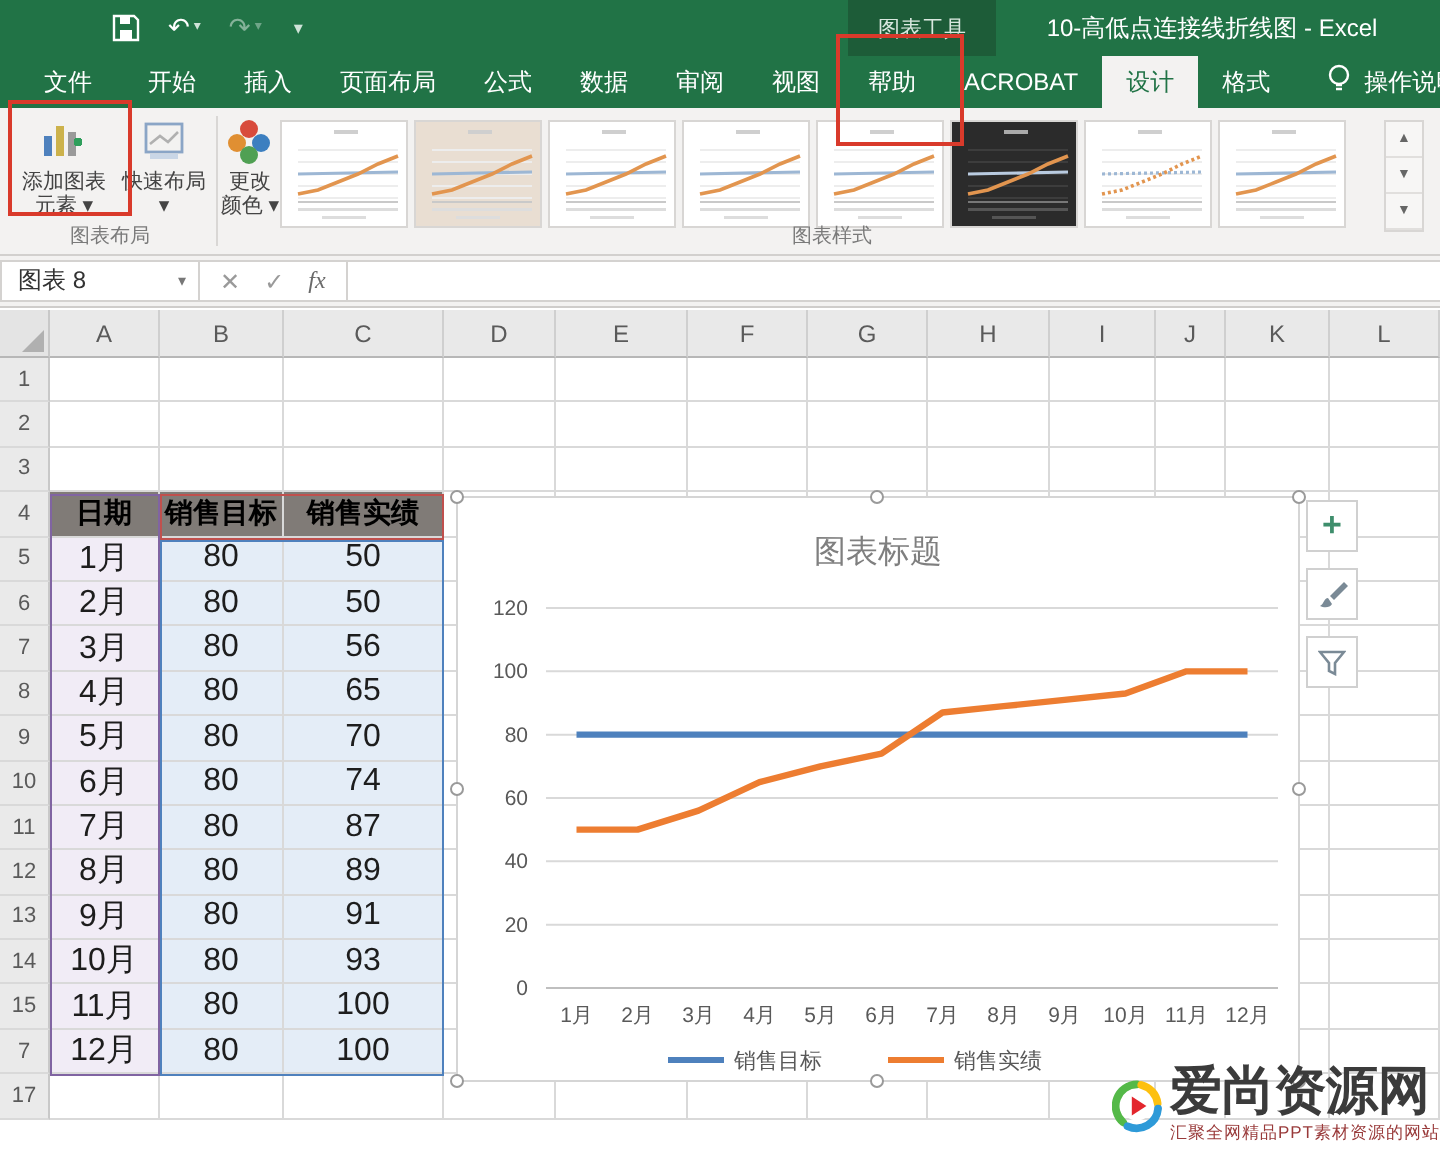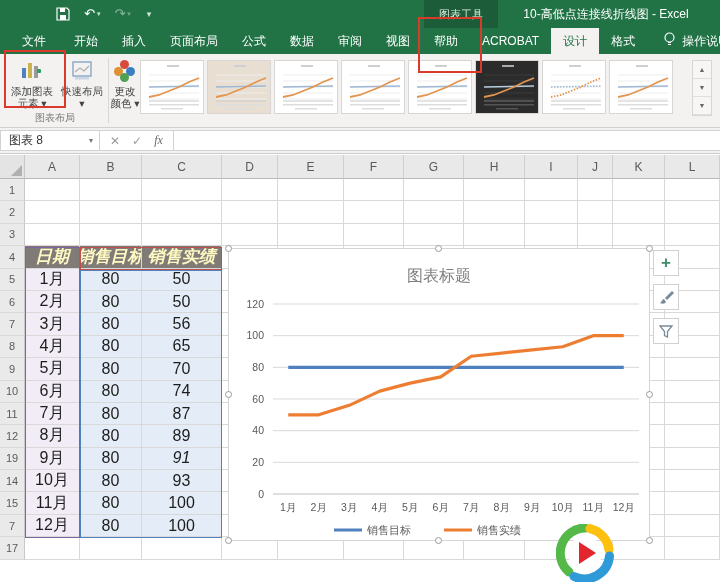--- a/index.html
+++ b/index.html
@@ -56,21 +56,21 @@
   .colhdr { display:flex; height:24px; background:#e9e9e9; }
   .corner { width:25px; height:24px; background:#e4e4e4; border-right:1px solid #c8c8c8; border-bottom:1px solid #b7b7b7; position:relative; }
   .corner::after { content:""; position:absolute; right:2px; bottom:2px; border-left:11px solid transparent; border-bottom:11px solid #b0b0b0; }
   .chcell { height:24px; border-right:1px solid #cfcfcf; border-bottom:1px solid #b7b7b7; font-size:12px; color:#5a5a5a;
             display:flex; align-items:center; justify-content:center; }
   .grow { display:flex; height:22.4px; }
   .rn { width:25px; border-right:1px solid #c8c8c8; border-bottom:1px solid #d9d9d9; background:#eaeaea; font-size:11px; color:#5a5a5a;
         display:flex; align-items:center; justify-content:center; }
   .cell { border-right:1px solid #d9d9d9; border-bottom:1px solid #d9d9d9; font-size:16px; color:#1d1d1d;
           display:flex; align-items:center; justify-content:center; background:#fff; overflow:hidden; white-space:nowrap; }
-  .cell.hdr { background:#807b77; color:#fef9c3; font-weight:bold; font-size:17px;font-style:italic; }
+  .cell.hdr { background:#807b77; color:#000000; font-weight:bold; font-size:14px; }
   .cell.lav { background:#f1ecf6; }
   .cell.blu { background:#e4edf7; }
 
   
   .rng { position:absolute; pointer-events:none; }
 
   
   .chartbox { position:absolute; left:228px; top:248px; width:422px; height:293px; background:#fff; border:1px solid #d5d5d5; }
   .handle { position:absolute; width:7px; height:7px; border-radius:50%; background:#fff; border:1px solid #9a9a9a; }
   .sidebtn { position:absolute; left:653px; width:26px; height:26px; background:#fff; border:1px solid #d0d0d0;
@@ -278,20 +278,21 @@
     <line x1="8" y1="40" x2="58" y2="40" stroke="#c9c9c9" stroke-width="1"></line>
     <rect x="8" y="43" width="50" height="1.5" fill="#ddd"></rect>
     <rect x="20" y="47" width="22" height="1.5" fill="#ddd"></rect>
   </svg></div>
       </div>
     <div class="gscroll">
       <div>▲</div>
       <div>▼</div>
       <div>▼</div>
     </div>
+    <div class="rgroup-label" style="left:140px; width:552px;">图表样式</div>
   </div>
 
   <div class="fbar">
     <div class="namebox">
       <span>图表 8</span>
       <span class="nb-caret">▾</span>
     </div>
     <div class="fbtns">
       <span>✕</span>
       <span>✓</span>
@@ -491,24 +492,24 @@
           <div class="cell" style="width: 66px;"></div>
           <div class="cell" style="width: 60px;"></div>
           <div class="cell" style="width: 60px;"></div>
           <div class="cell" style="width: 61px;"></div>
           <div class="cell" style="width: 53px;"></div>
           <div class="cell" style="width: 35px;"></div>
           <div class="cell" style="width: 52px;"></div>
           <div class="cell" style="width: 55px;"></div>
         </div>
         <div class="grow">
-          <div class="rn">19</div>
+          <div class="rn">13</div>
           <div class="cell lav" style="width: 55px;">9月</div>
           <div class="cell blu" style="width: 62px;">80</div>
-          <div class="cell blu" style="width: 80px; font-style: italic;">91</div>
+          <div class="cell blu" style="width: 80px;">91</div>
           <div class="cell" style="width: 56px;"></div>
           <div class="cell" style="width: 66px;"></div>
           <div class="cell" style="width: 60px;"></div>
           <div class="cell" style="width: 60px;"></div>
           <div class="cell" style="width: 61px;"></div>
           <div class="cell" style="width: 53px;"></div>
           <div class="cell" style="width: 35px;"></div>
           <div class="cell" style="width: 52px;"></div>
           <div class="cell" style="width: 55px;"></div>
         </div>
@@ -648,15 +649,19 @@
   <div class="redbox" style="left:4px;top:50px;width:62px;height:58px;"></div>
 
   <div class="wm">
     <svg width="58" height="58" viewBox="0 0 58 58">
       <path d="M29 4 A25 25 0 0 0 13 48" fill="none" stroke="#54b948" stroke-width="9" stroke-linecap="round"></path>
       <path d="M34 4.6 A25 25 0 0 1 53 26" fill="none" stroke="#fdc00f" stroke-width="9" stroke-linecap="round"></path>
       <path d="M53.5 32 A25 25 0 0 1 18 52.5" fill="none" stroke="#2e9ad8" stroke-width="9" stroke-linecap="round"></path>
       <circle cx="29" cy="29" r="17" fill="#fff"></circle>
       <path d="M23 18l17 11-17 11z" fill="#e3262d"></path>
     </svg>
+    <div class="wm-text">
+      <div class="wm-name">爱尚资源网</div>
+      <div class="wm-tag">汇聚全网精品PPT素材资源的网站</div>
+    </div>
   </div>
 
 </div>
 
 </body></html>

